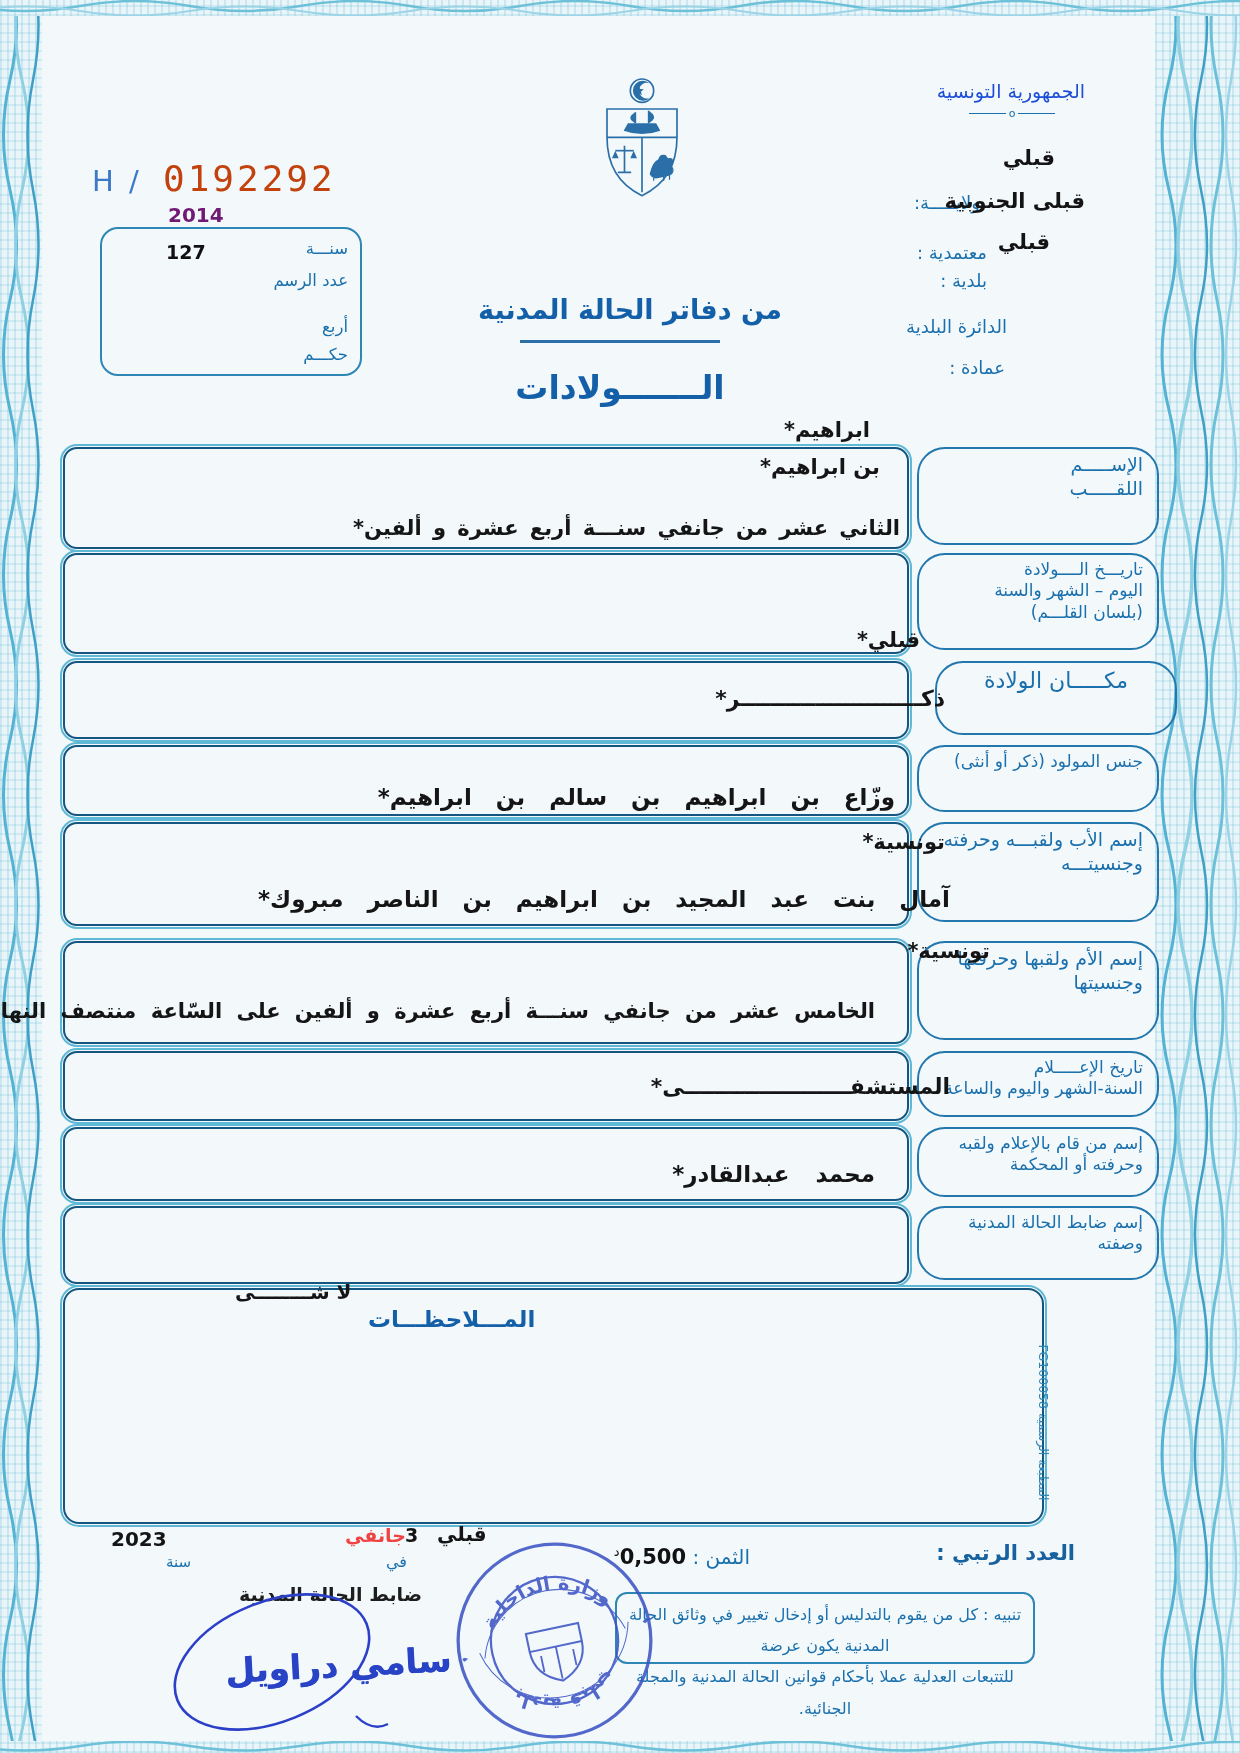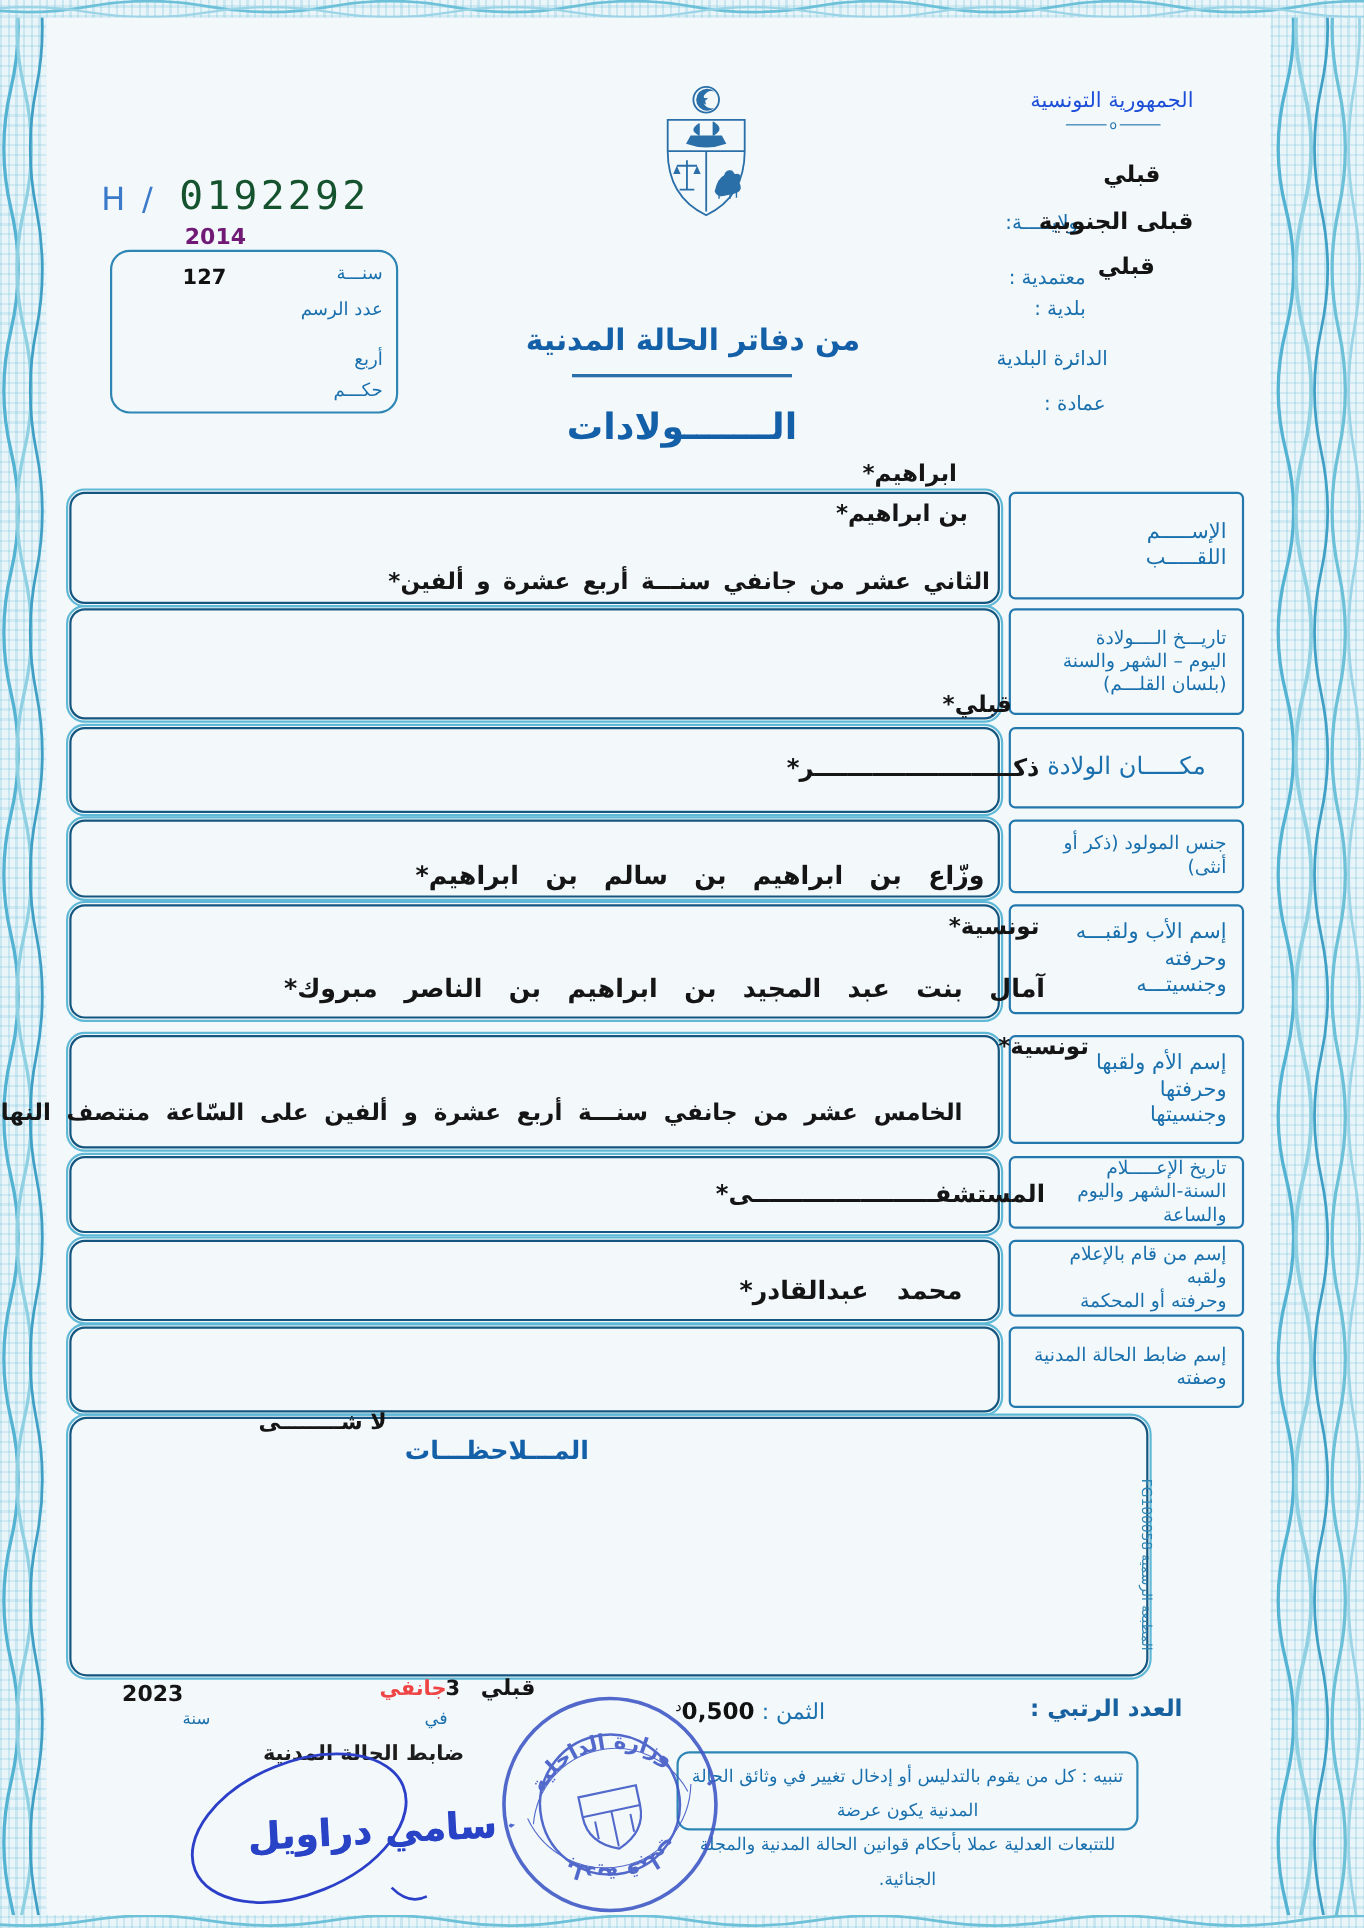--- a/index.html
+++ b/index.html
@@ -16,42 +16,42 @@
   #band-top{left:0;top:0;width:1240px;height:16px;}
   #band-bottom{left:0;top:1741px;width:1240px;height:12px;}
   
   .hlabel{position:absolute;direction:rtl;color:#1a70ad;font-size:18px;white-space:nowrap;}
   .hstamp{position:absolute;direction:rtl;color:#141414;font-weight:700;font-size:21px;white-space:nowrap;}
   #republic{position:absolute;right:155px;top:80px;color:#1d4ed8;font-size:19px;direction:rtl;}
   #hdr-divider{position:absolute;right:185px;top:108px;width:86px;display:flex;align-items:center;color:#1a70ad;}
   #hdr-divider .ln{flex:1;border-top:1.5px solid #1a70ad;}
   #hdr-divider .o{font-size:11px;padding:0 3px;line-height:1;}
   #serial-prefix{position:absolute;left:92px;top:164px;color:#3b79c9;font-size:29px;letter-spacing:3px;}
-  #serial-number{position:absolute;left:163px;top:158px;color:#14532d;font-size:36px;
+  #serial-number{position:absolute;left:163px;top:158px;color:#c2410c;font-size:36px;
                  font-family:"DejaVu Sans Mono",monospace;letter-spacing:3px;}
   #serial-year{position:absolute;left:168px;top:203px;color:#701a75;font-weight:700;font-size:20px;}
   #regbox{position:absolute;left:100px;top:227px;width:258px;height:145px;border:2px solid #2e86b5;border-radius:18px;}
   #regbox .rl{position:absolute;right:12px;direction:rtl;color:#1a70ad;font-size:16.5px;white-space:nowrap;}
   #reg-year-value{position:absolute;left:64px;top:12px;color:#111;font-weight:700;font-size:19px;}
   
   #emblem{position:absolute;left:592px;top:74px;}
   .title{position:absolute;color:#1460a8;font-weight:700;text-align:center;direction:rtl;white-space:nowrap;}
   #title1{left:490px;top:246px;width:300px;font-size:29px;}
   #title2{left:460px;top:294px;width:340px;font-size:27px;}
   #title2-underline{position:absolute;left:520px;top:340px;width:200px;height:2.5px;background:#2a6fa8;}
   #title3{left:455px;top:368px;width:330px;font-size:33px;}
   
   .vbox{position:absolute;left:63px;width:842px;border:2px solid #14567f;border-radius:14px;
         outline:2px solid #5fb9d6;outline-offset:1px;}
-  .lbox{position:absolute;left:917px;width:214px;border:2.5px solid #2277ad;border-radius:6px;
-        direction:rtl;color:#1a70ad;display:flex;flex-direction:column;justify-content:center;
+  .lbox{position:absolute;left:917px;width:242px;border:2.5px solid #2277ad;border-radius:28px;
+        direction:rtl;color:#1a70ad;display:flex;flex-direction:column;justify-content:flex-start;
         text-align:right;padding:4px 14px;box-sizing:border-box;font-size:19px;line-height:1.25;}
   .lbox.small{font-size:17px;}
   .lbox.big{font-size:22px;}
-  .lbox.center{text-align:center;}
+  .lbox.center{text-align:center;margin-left:18px;}
   #notes-box{position:absolute;left:63px;top:1288px;width:977px;height:232px;border:2px solid #14567f;
              border-radius:16px;outline:2px solid #5fb9d6;outline-offset:1px;}
   #notes-title{position:absolute;left:368px;top:1306px;color:#1460a8;font-weight:700;font-size:23px;direction:rtl;}
   
   .val{position:absolute;direction:rtl;white-space:nowrap;color:#151515;font-weight:700;font-size:21px;z-index:3;}
   
   #ordinal{position:absolute;right:165px;top:1541px;direction:rtl;color:#17619f;font-weight:700;font-size:21px;}
   #price{position:absolute;right:490px;top:1544px;direction:rtl;font-size:20px;color:#1a70ad;}
   #price b{color:#111;font-size:21px;}
   #price sup{font-size:13px;color:#111;}

